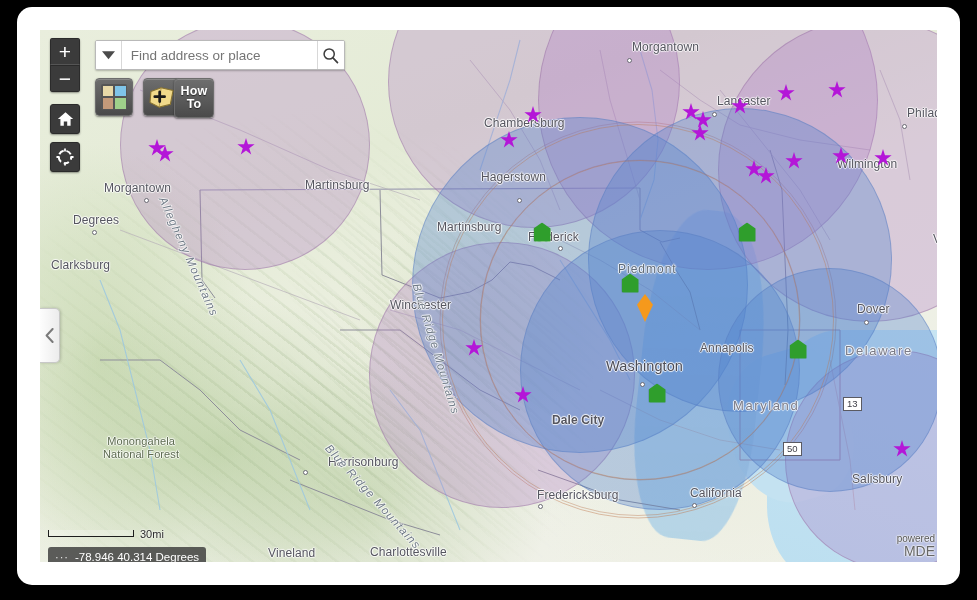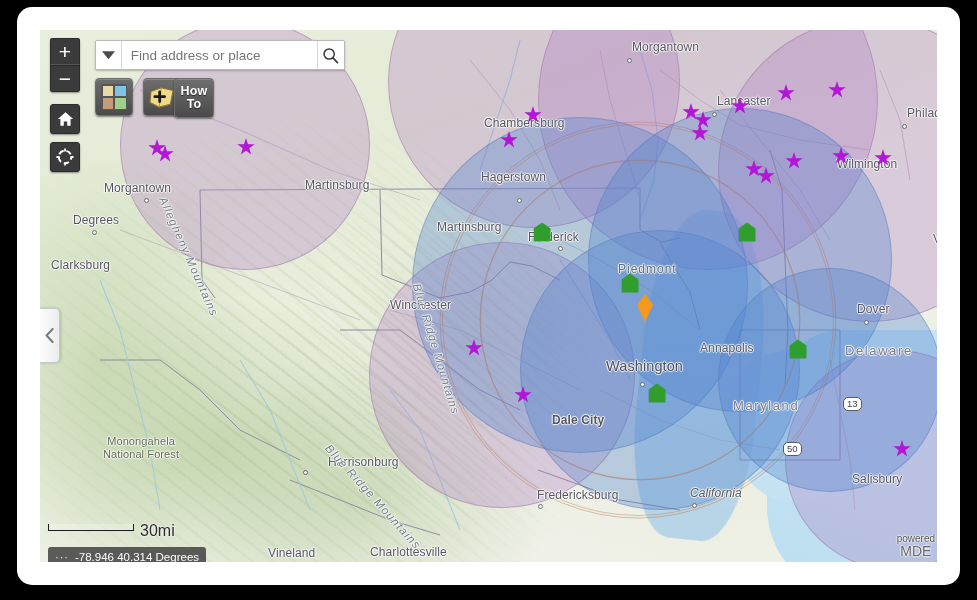--- a/index.html
+++ b/index.html
@@ -154,21 +154,21 @@
     position: absolute;
     width: 16px; height: 28px;
     background: #f5991c;
     clip-path: polygon(50% 0%, 100% 38%, 50% 100%, 0% 38%);
     filter: drop-shadow(0 0 1px #8a5406);
   }
   .shield {
     position: absolute;
     background: #fff;
     border: 1.4px solid #5a5a62;
-    border-radius: 5px;
+    border-radius: 0;
     font-size: 9.5px; color: #3e3e46;
     padding: 0 3px;
     line-height: 12px; height: 14px;
     text-align: center;
     font-family: "Liberation Sans", sans-serif;
   }
 
   
   .btn-dark {
     background: #3b3b3b;
@@ -266,21 +266,21 @@
     display: flex; align-items: flex-start;
   }
   #scalebar-line {
     width: 86px; height: 7px;
     border: 1.6px solid #1d1d1d;
     border-top: none;
     background: rgba(255,255,255,.25);
   }
   #scalebar-label {
     margin-left: 6px; margin-top: -2px;
-    font-size: 16px; color: #2a2a2a;
+    font-size: 11px; color: #2a2a2a;
     text-shadow: 0 0 2px #fff, 0 0 2px #fff;
   }
 
   
   #coords {
     position: absolute; left: 8px; bottom: -4px;
     display: flex; align-items: center;
     background: rgba(58,58,58,.82);
     color: #fff;
     border-radius: 3px 3px 0 0;
@@ -290,21 +290,21 @@
     white-space: nowrap;
   }
   #coords-toggle {
     margin-right: 6px; letter-spacing: 1px; font-size: 11px; opacity: .85;
     cursor: pointer;
   }
 
   
   #attribution {
     position: absolute; right: 2px; bottom: 4px;
-    text-align: center;
+    text-align: right;
     font-size: 11px; color: #555;
     line-height: 13px;
     text-shadow: 0 0 2px #fff, 0 0 2px #fff, 0 0 2px #fff;
     margin-top: 41px;
   }
   #attribution .pw { font-size: 10px; }
   #attribution .mde { font-size: 14px; color: #666; }
 </style>
 </head>
 <body>
@@ -412,21 +412,21 @@
           <div class="lbl state" style="left: 805px; top: 313px;">Delaware</div>
           <div class="lbl big" style="left: 566px; top: 328px;">Washington</div>
           <div class="citydot" style="left: 600px; top: 352px;"></div>
           <div class="lbl state" style="left: 693px; top: 368px;">Maryland</div>
           <div class="lbl" style="left: 512px; top: 383px; font-weight: bold;">Dale City</div>
           <div class="lbl" style="left: 812px; top: 442px; text-align: right;">Salisbury</div>
           <div class="lbl" style="left: 260px; top: 425px; padding-left: 28px;">Harrisonburg</div>
           <div class="citydot" style="left: 263px; top: 440px;"></div>
           <div class="lbl" style="left: 497px; top: 458px;">Fredericksburg</div>
           <div class="citydot" style="left: 498px; top: 474px;"></div>
-          <div class="lbl" style="left: 650px; top: 456px; font-style: italic;">California</div>
+          <div class="lbl" style="left: 650px; top: 456px;">California</div>
           <div class="citydot" style="left: 652px; top: 473px;"></div>
           <div class="lbl" style="left: 228px; top: 516px;">Vineland</div>
           <div class="lbl" style="left: 330px; top: 515px;">Charlottesville</div>
           <div class="lbl park" style="left: 63px; top: 405px;">
             <div>Monongahela</div>
             <div>National Forest</div>
           </div>
           <div class="lbl park" style="left: 83px; top: 531px;">
             <div>George</div>
           </div>

